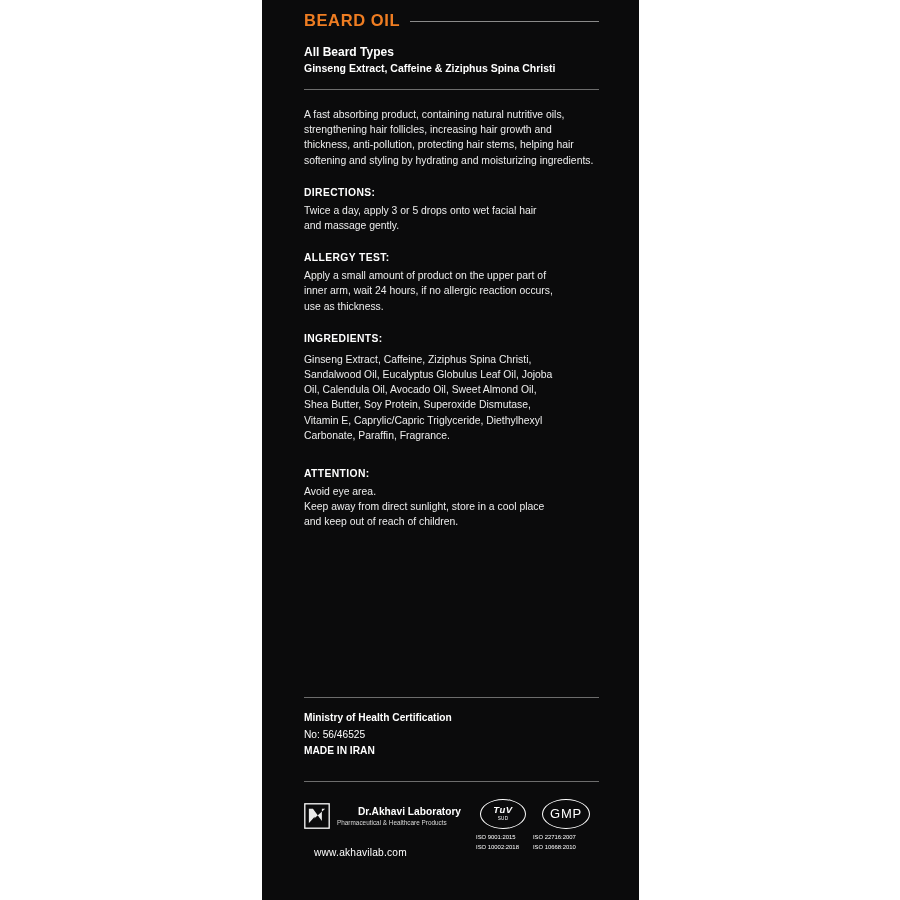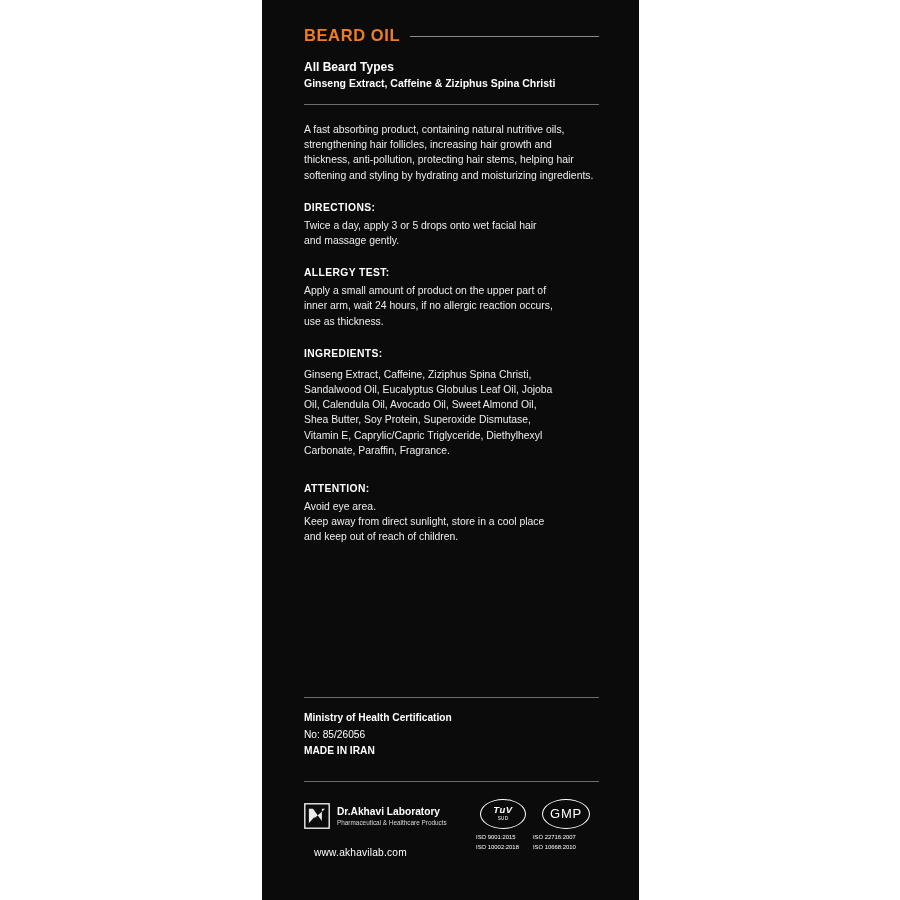--- a/index.html
+++ b/index.html
@@ -36,21 +36,21 @@
     left: 42px;
     top: 0;
     width: 295px;
     height: 900px;
   }
 
   
   .header-row {
     display: flex;
     align-items: center;
-    margin-top: 26px;
+    margin-top: 11px;
   }
   .product-title {
     color: #ef7d22;
     font-size: 16.5px;
     font-weight: bold;
     letter-spacing: 0.6px;
     white-space: nowrap;
   }
   .title-rule {
     flex: 1 1 auto;
@@ -162,20 +162,21 @@
     height: 26px;
     margin-right: 7px;
     flex: 0 0 auto;
   }
   .brand-text .brand-name {
     font-size: 10.2px;
     font-weight: bold;
     color: #ffffff;
     line-height: 13px;
     white-space: nowrap;
+    margin-left: 21px;
   }
   .brand-text .brand-sub {
     font-size: 6.4px;
     color: #d8d8d8;
     line-height: 10px;
     white-space: nowrap;
   }
 
   .tuv {
     position: absolute;
@@ -298,21 +299,21 @@
           <span class="ln">Avoid eye area.</span>
           <span class="ln">Keep away from direct sunlight, store in a cool place</span>
           <span class="ln">and keep out of reach of children.</span>
         </div>
       </div>
 
       <div class="footer-rule-top"></div>
 
       <div class="cert-block">
         <div class="cert-line">Ministry of Health Certification</div>
-        <div class="cert-line reg">No: 85/26056</div>
+        <div class="cert-line reg">No: 56/46525</div>
         <div class="cert-line">MADE IN IRAN</div>
       </div>
 
       <div class="footer-rule-bottom"></div>
 
     </div>
 
     <div class="logos" style="left:0;width:377px;">
 
       <div class="brand">

